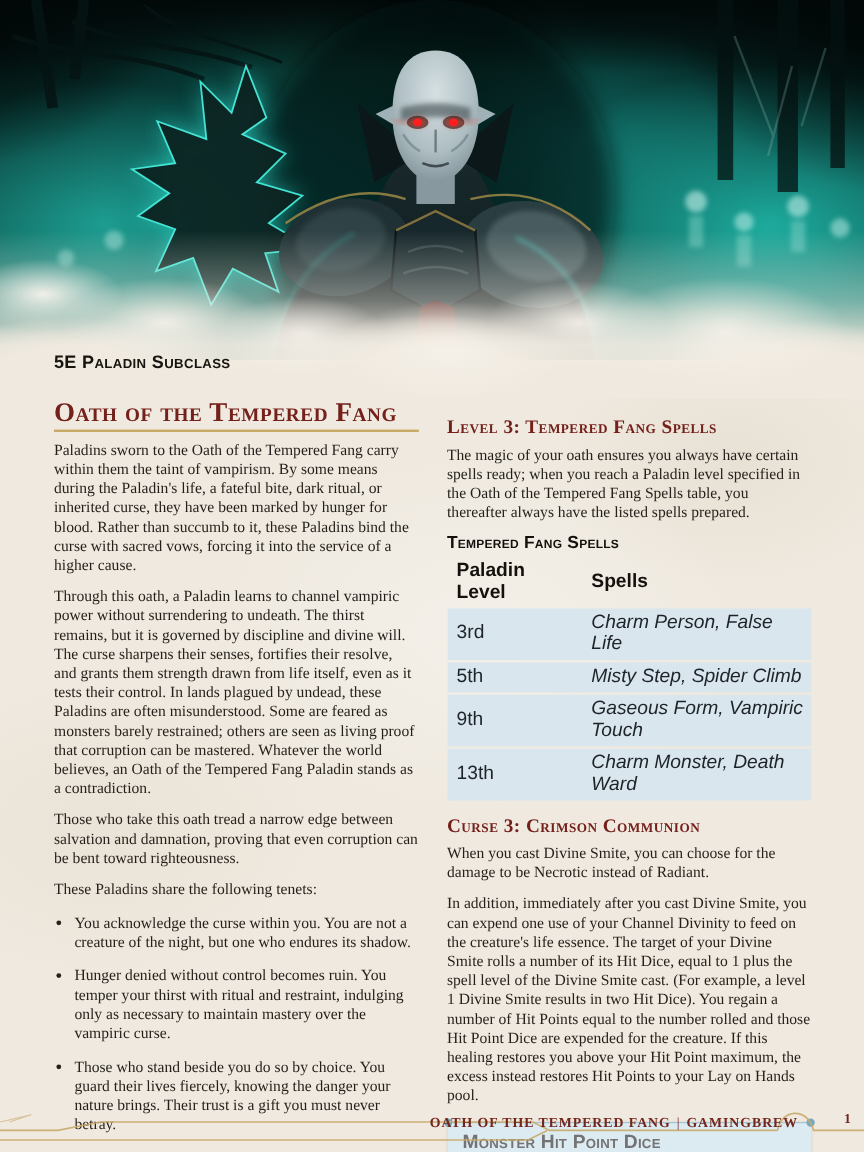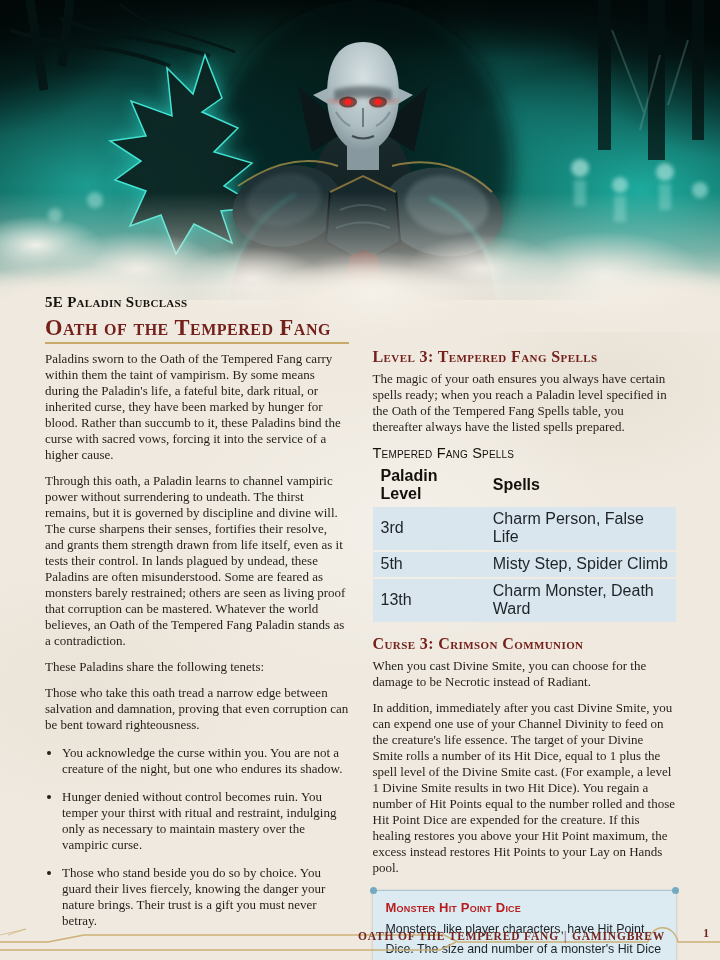--- a/index.html
+++ b/index.html
@@ -46,68 +46,68 @@
 
   
   .content{
     position:absolute;top:294px;left:0;width:720px;z-index:3;
     display:grid;grid-template-columns:1fr 1fr;column-gap:24px;
     padding:0 44px 0 45px;box-sizing:border-box;
   }
   .col-right{padding-top:38px;}
 
   .kicker{
-    font-family:Liberation Serif, serif;font-weight:bold;font-variant:small-caps;
-    font-size:15px;line-height:17px;letter-spacing:0.3px;color:#17140f;margin:0 0 4px;
+    font-family:Liberation Sans, sans-serif;font-weight:bold;font-variant:small-caps;
+    font-size:15px;line-height:17px;letter-spacing:0.3px;color:#17140f;margin:0 0 20px;
   }
   h1.doc-title{
     font-size:22.5px;line-height:25px;font-weight:bold;font-variant:small-caps;
     letter-spacing:0.5px;color:#74201b;margin:0 0 2px;
   }
   .gold-rule{height:2px;background:#c7a968;margin:0 0 7px;}
   .tagline{font-style:italic;font-size:13px;line-height:16px;margin:0 0 13px;}
 
   p.body{font-size:13px;line-height:16px;margin:0 0 10px;}
   ul.tenets{margin:2px 0 0;padding-left:17px;}
   ul.tenets li{font-size:13px;line-height:16px;margin:12px 0 1px;}
 
   h2.section{
     font-size:16px;line-height:18px;font-weight:bold;font-variant:small-caps;
     letter-spacing:0.4px;color:#74201b;margin:16px 0 5px;
   }
   h2.section.mt{margin-top:11px;}
 
   h3.table-title{
-    font-family:"Liberation Sans", sans-serif;font-weight:normal;font-variant:small-caps;
+    font-family:"Liberation Sans", sans-serif;font-weight:bold;font-variant:small-caps;
     font-size:14.5px;line-height:16px;color:#14110d;margin:3px 0 2px;letter-spacing:0.2px;
   }
   table.spells{
     width:100%;border-collapse:separate;border-spacing:0 2px;
     font-family:"Liberation Sans", sans-serif;font-size:16px;
   }
   table.spells th{
     text-align:left;font-weight:bold;padding:2px 6px 2px 8px;color:#14110d;
   }
   table.spells th:first-child{width:37%;}
   table.spells td{background:#d9e6ed;padding:3px 6px 4px 8px;color:#1d2328;}
-  table.spells td.spl{}
+  table.spells td.spl{font-style:italic;}
 
   .notebox{
     position:relative;margin-top:14px;background:#dcebf2;
     border-top:1px solid #a6c5d2;border-bottom:1px solid #a6c5d2;
     box-shadow:0 1px 3px rgba(70,70,70,0.28);
     padding:9px 13px 11px;
   }
   .notebox .dot{
     position:absolute;width:7px;height:7px;border-radius:50%;background:#74aabf;
   }
   .dot.tl{top:-4px;left:-3px;} .dot.tr{top:-4px;right:-3px;}
   .notebox h4{
     font-family:"Liberation Sans", sans-serif;font-weight:bold;font-variant:small-caps;
-    font-size:13px;line-height:16px;margin:0 0 4px;color:#b91c1c;letter-spacing:0.2px;
+    font-size:16px;line-height:16px;margin:0 0 4px;color:#737373;letter-spacing:0.2px;
   }
   .notebox p{
     font-family:"Liberation Sans", sans-serif;font-size:12.4px;line-height:19.5px;
     margin:0;color:#1c2327;
   }
 
   
   .footer{position:absolute;left:0;bottom:0;width:720px;height:52px;z-index:4;}
   .footer .flourish{position:absolute;left:0;bottom:0;}
   .footer-text{
@@ -238,22 +238,22 @@
 
   <div class="content">
 
     <div class="col-left">
       <div class="kicker">5E Paladin Subclass</div>
       <h1 class="doc-title">Oath of the Tempered Fang</h1>
       <div class="gold-rule"></div>
 
       <p class="body">Paladins sworn to the Oath of the Tempered Fang carry within them the taint of vampirism. By some means during the Paladin's life, a fateful bite, dark ritual, or inherited curse, they have been marked by hunger for blood. Rather than succumb to it, these Paladins bind the curse with sacred vows, forcing it into the service of a higher cause.</p>
       <p class="body">Through this oath, a Paladin learns to channel vampiric power without surrendering to undeath. The thirst remains, but it is governed by discipline and divine will. The curse sharpens their senses, fortifies their resolve, and grants them strength drawn from life itself, even as it tests their control. In lands plagued by undead, these Paladins are often misunderstood. Some are feared as monsters barely restrained; others are seen as living proof that corruption can be mastered. Whatever the world believes, an Oath of the Tempered Fang Paladin stands as a contradiction.</p>
+      <p class="body">Those who take this oath tread a narrow edge between salvation and damnation, proving that even corruption can be bent toward righteousness.</p>
       <p class="body">These Paladins share the following tenets:</p>
-      <p class="body">Those who take this oath tread a narrow edge between salvation and damnation, proving that even corruption can be bent toward righteousness.</p>
 
       <ul class="tenets">
         <li>You acknowledge the curse within you. You are not a creature of the night, but one who endures its shadow.</li>
         <li>Hunger denied without control becomes ruin. You temper your thirst with ritual and restraint, indulging only as necessary to maintain mastery over the vampiric curse.</li>
         <li>Those who stand beside you do so by choice. You guard their lives fiercely, knowing the danger your nature brings. Their trust is a gift you must never betray.</li>
       </ul>
     </div>
 
     <div class="col-right">
       <h2 class="section">Level 3: Tempered Fang Spells</h2>
@@ -270,20 +270,24 @@
         <tbody>
           <tr>
             <td>3rd</td>
             <td class="spl">Charm Person, False Life</td>
           </tr>
           <tr>
             <td>5th</td>
             <td class="spl">Misty Step, Spider Climb</td>
           </tr>
           <tr>
+            <td>9th</td>
+            <td class="spl">Gaseous Form, Vampiric Touch</td>
+          </tr>
+          <tr>
             <td>13th</td>
             <td class="spl">Charm Monster, Death Ward</td>
           </tr>
         </tbody>
       </table>
 
       <h2 class="section mt">Curse 3: Crimson Communion</h2>
       <p class="body">When you cast Divine Smite, you can choose for the damage to be Necrotic instead of Radiant.</p>
       <p class="body">In addition, immediately after you cast Divine Smite, you can expend one use of your Channel Divinity to feed on the creature's life essence. The target of your Divine Smite rolls a number of its Hit Dice, equal to 1 plus the spell level of the Divine Smite cast. (For example, a level 1 Divine Smite results in two Hit Dice). You regain a number of Hit Points equal to the number rolled and those Hit Point Dice are expended for the creature. If this healing restores you above your Hit Point maximum, the excess instead restores Hit Points to your Lay on Hands pool.</p>
 

